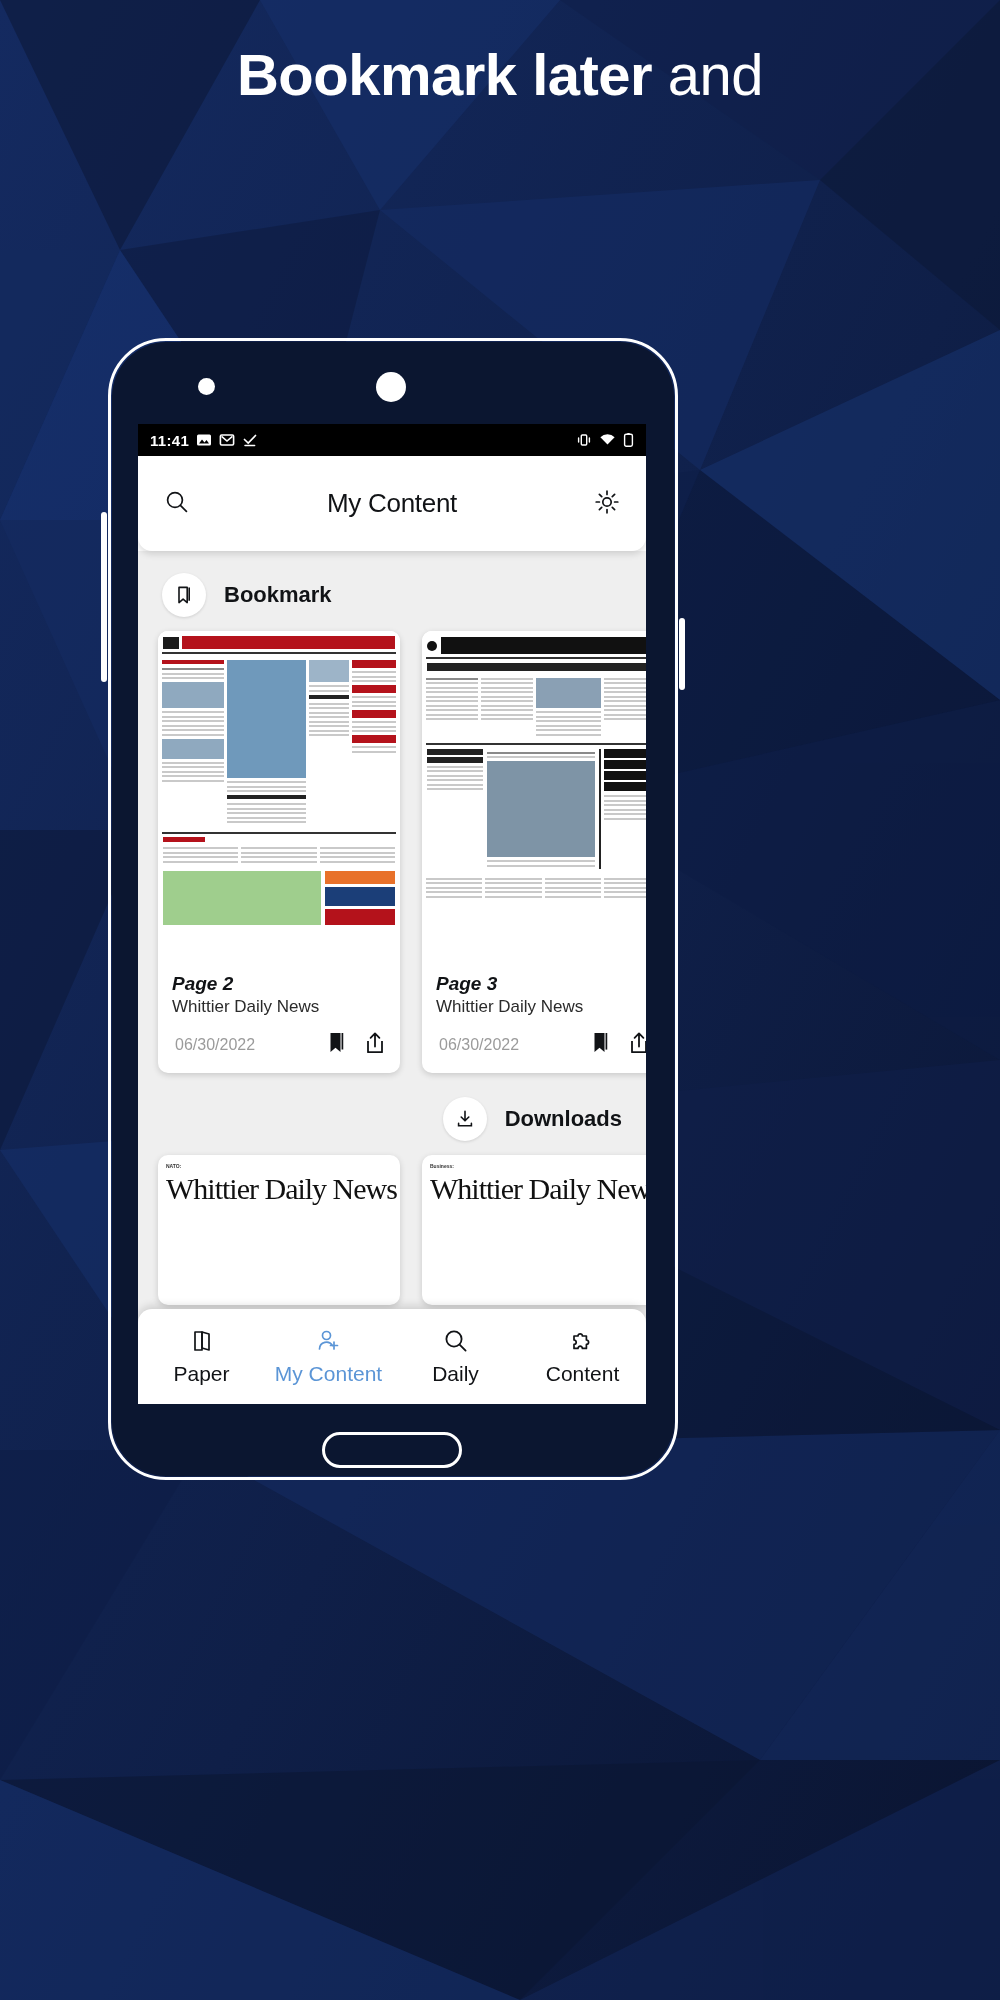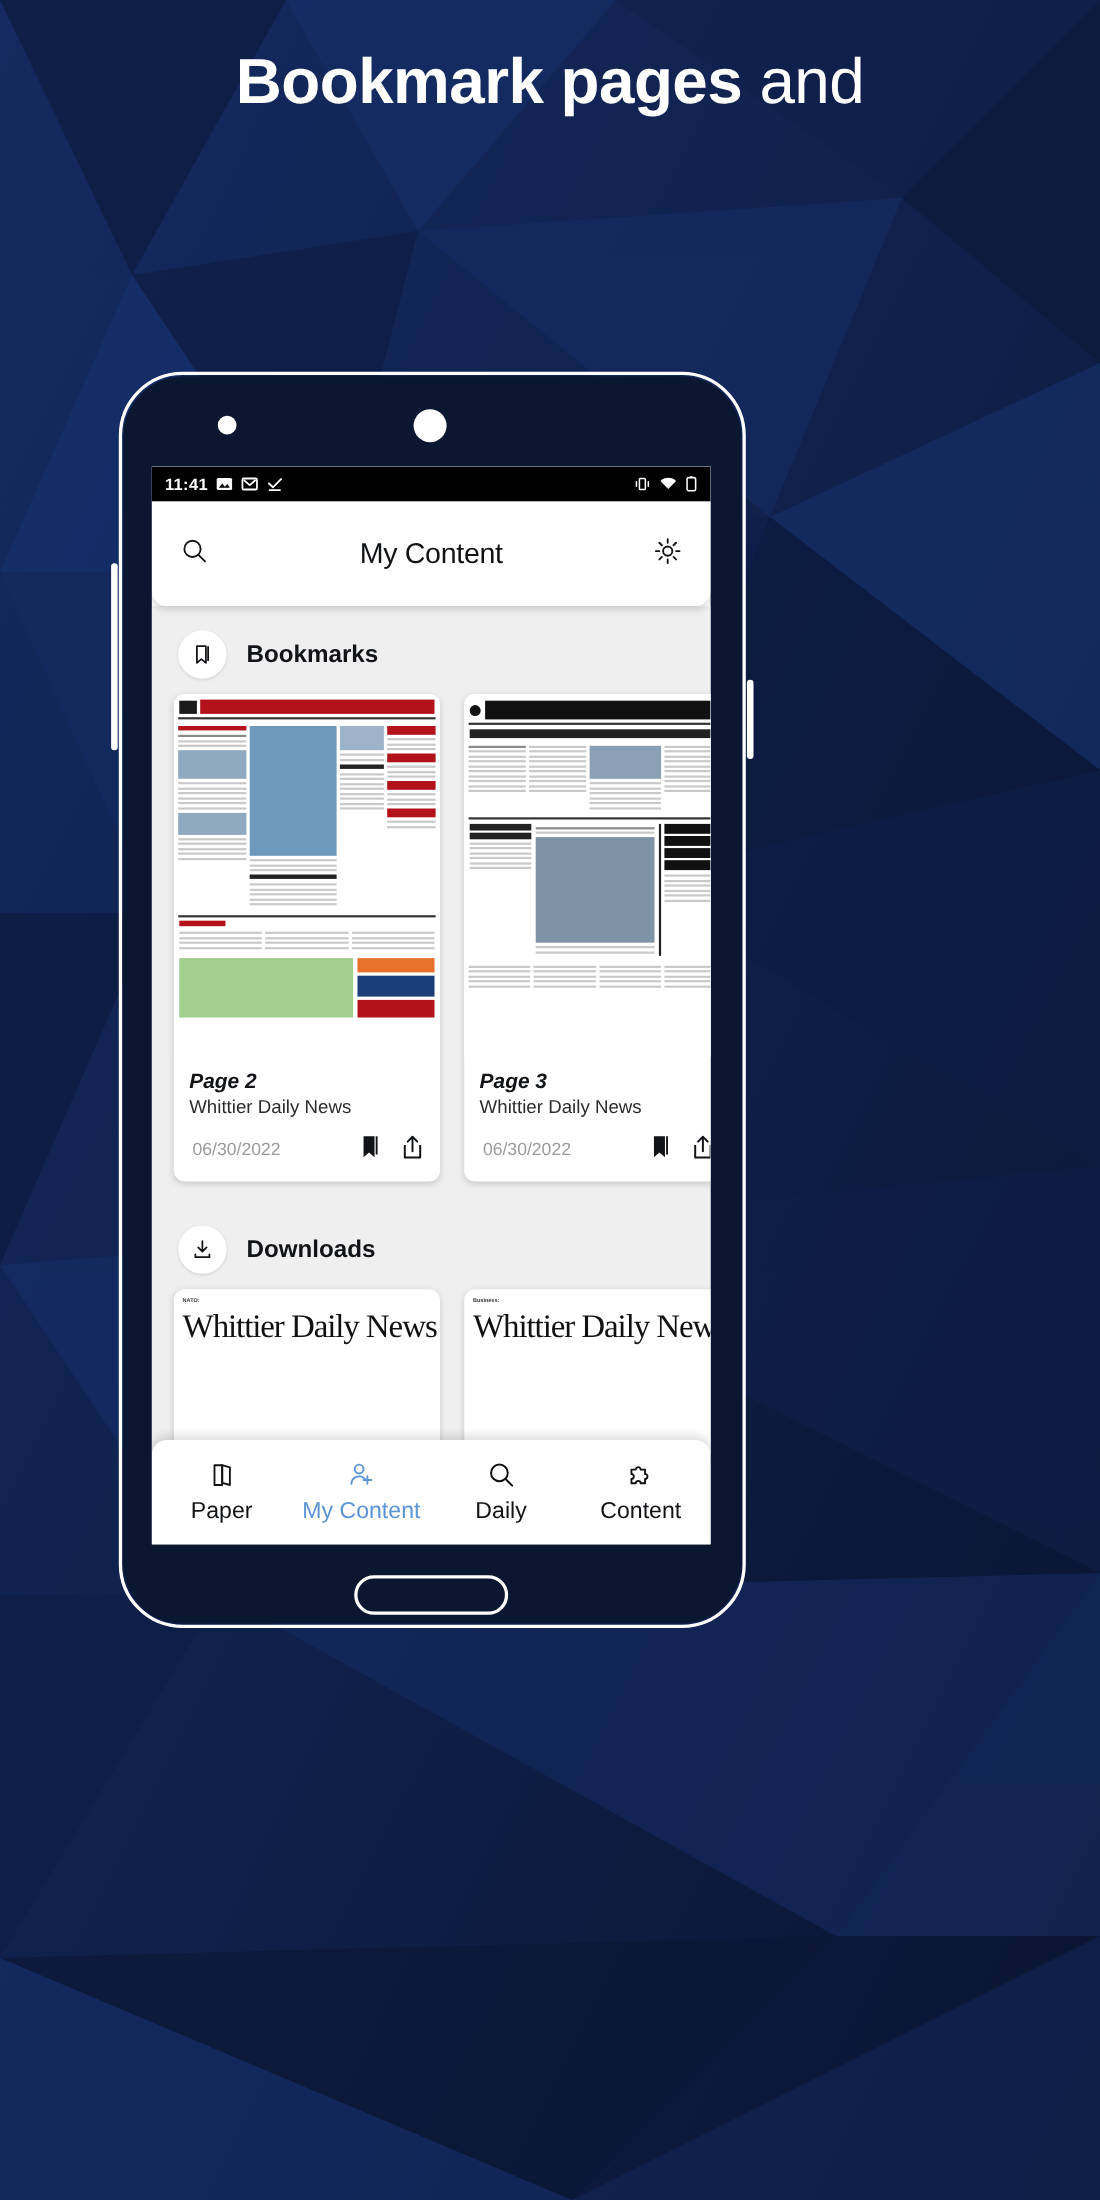--- a/index.html
+++ b/index.html
@@ -178,21 +178,21 @@
   <g opacity="0.35">
     <polygon points="120,250 300,520 0,520" fill="#1b3a80"></polygon>
     <polygon points="700,470 560,800 1000,700" fill="#0a1430"></polygon>
     <polygon points="380,1120 200,1450 1000,1430" fill="#0b1734"></polygon>
     <polygon points="760,1760 1000,1430 1000,1760" fill="#1c3c85"></polygon>
   </g>
 </svg>
 
 <div class="headline">
   <div>
-    <span class="b">Bookmark pages</span><span class="l"> and</span>
+    <span class="b">Bookmark later</span><span class="l"> and</span>
   </div>
 </div>
 
 <div class="phone-body"></div>
 <div class="phone-outline"></div>
 <div class="side-btn left"></div>
 <div class="side-btn right"></div>
 <div class="cam-small"></div>
 <div class="cam-big"></div>
 <div class="home-pill"></div>
@@ -248,21 +248,21 @@
 
   <div class="content">
 
     <div class="section-head">
       <span class="sec-circle">
         <svg width="22" height="22" viewBox="0 0 22 22">
           <path d="M6 3.4 h8.2 v15.2 l-4.1 -3.4 -4.1 3.4 Z" fill="none" stroke="#111316" stroke-width="1.6" stroke-linejoin="round"></path>
           <path d="M16.2 3.4 v13.4" fill="none" stroke="#111316" stroke-width="1.6"></path>
         </svg>
       </span>
-      <span class="sec-label">Bookmarks</span>
+      <span class="sec-label">Bookmark</span>
     </div>
 
     <div class="card-row">
 
       <div class="card">
         <div class="thumb">
           <div class="np">
             <div style="display:flex;align-items:center;gap:3px;margin:5px 5px 0 5px;">
               <div style="width:16px;height:12px;background:#1b1b1b;"></div>
               <div style="flex:1;height:13px;background:#b4121b;"></div>
@@ -526,21 +526,21 @@
               <svg width="22" height="24" viewBox="0 0 22 24">
                 <path d="M4 10 v11.2 h14 V10" fill="none" stroke="#111316" stroke-width="1.8" stroke-linejoin="round"></path>
                 <path d="M11 15.6 V2.4 M6.6 6.8 L11 2.4 L15.4 6.8" fill="none" stroke="#111316" stroke-width="1.8" stroke-linecap="round" stroke-linejoin="round"></path>
               </svg>
             </span>
           </span>
         </div>
       </div>
     </div>
 
-    <div class="section-head" style="padding-top:40px;">
+    <div class="section-head" style="padding-top:24px;justify-content:flex-end;">
       <span class="sec-circle">
         <svg width="22" height="22" viewBox="0 0 22 22">
           <path d="M11 3.4 v9.2 M7.2 9 L11 12.8 L14.8 9" fill="none" stroke="#111316" stroke-width="1.6" stroke-linecap="round" stroke-linejoin="round"></path>
           <path d="M4.6 15.4 v2.4 h12.8 v-2.4" fill="none" stroke="#111316" stroke-width="1.6" stroke-linecap="round"></path>
         </svg>
       </span>
       <span class="sec-label">Downloads</span>
     </div>
 
     <div class="card-row">

